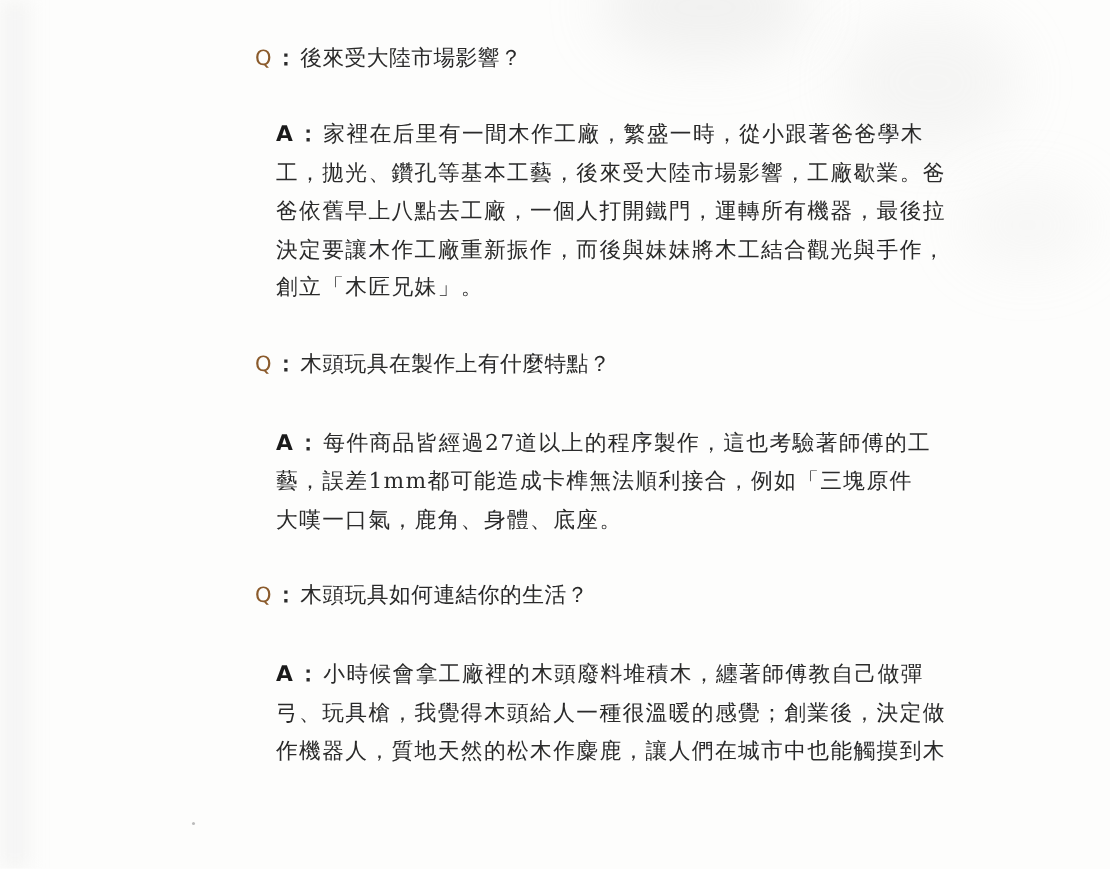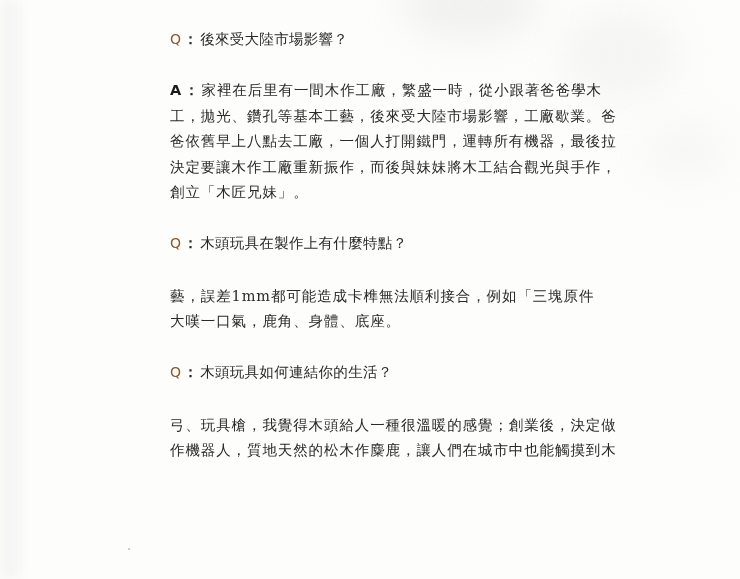--- a/index.html
+++ b/index.html
@@ -37,21 +37,21 @@
       font-size: 14.5px;
       line-height: 18px;
       letter-spacing: 0.3px;
       margin: 0 0 32px 0;
       white-space: nowrap;
     }
     .answer {
       font-size: 14.5px;
       line-height: 25.5px;
       letter-spacing: 0.9px;
-      margin: 0 0 28px 0;
+      margin: 0 0 28px 14px;
     }
     .answer .line { display: block; white-space: nowrap; }
     .q-label {
       font-family: "DejaVu Sans", "Liberation Sans", sans-serif;
       color: #8a5a2b;
       font-weight: normal;
       font-size: 14px;
     }
     .a-label {
       font-family: "DejaVu Sans", "Liberation Sans", sans-serif;
@@ -96,30 +96,32 @@
       <span class="line">決定要讓木作工廠重新振作，而後與妹妹將木工結合觀光與手作，</span>
       <span class="line">創立「木匠兄妹」。</span>
     </p>
   </div>
 
   <div class="qa-block">
     <p class="question">
       <span class="q-label">Q</span><span class="colon">：</span><span>木頭玩具在製作上有什麼特點？</span>
     </p>
     <p class="answer">
+      <span class="line"><span class="a-label">A</span><span class="colon">：</span><span>每件商品皆經過27道以上的程序製作，這也考驗著師傅的工</span></span>
       <span class="line">藝，誤差1mm都可能造成卡榫無法順利接合，例如「三塊原件</span>
       <span class="line">大嘆一口氣，鹿角、身體、底座。</span>
     </p>
   </div>
 
   <div class="qa-block">
     <p class="question">
       <span class="q-label">Q</span><span class="colon">：</span><span>木頭玩具如何連結你的生活？</span>
     </p>
     <p class="answer">
+      <span class="line"><span class="a-label">A</span><span class="colon">：</span><span>小時候會拿工廠裡的木頭廢料堆積木，纏著師傅教自己做彈</span></span>
       <span class="line">弓、玩具槍，我覺得木頭給人一種很溫暖的感覺；創業後，決定做</span>
       <span class="line">作機器人，質地天然的松木作麋鹿，讓人們在城市中也能觸摸到木</span>
 
     </p>
   </div>
 
 </div>
 
 <div class="dot-mark"></div>
 

